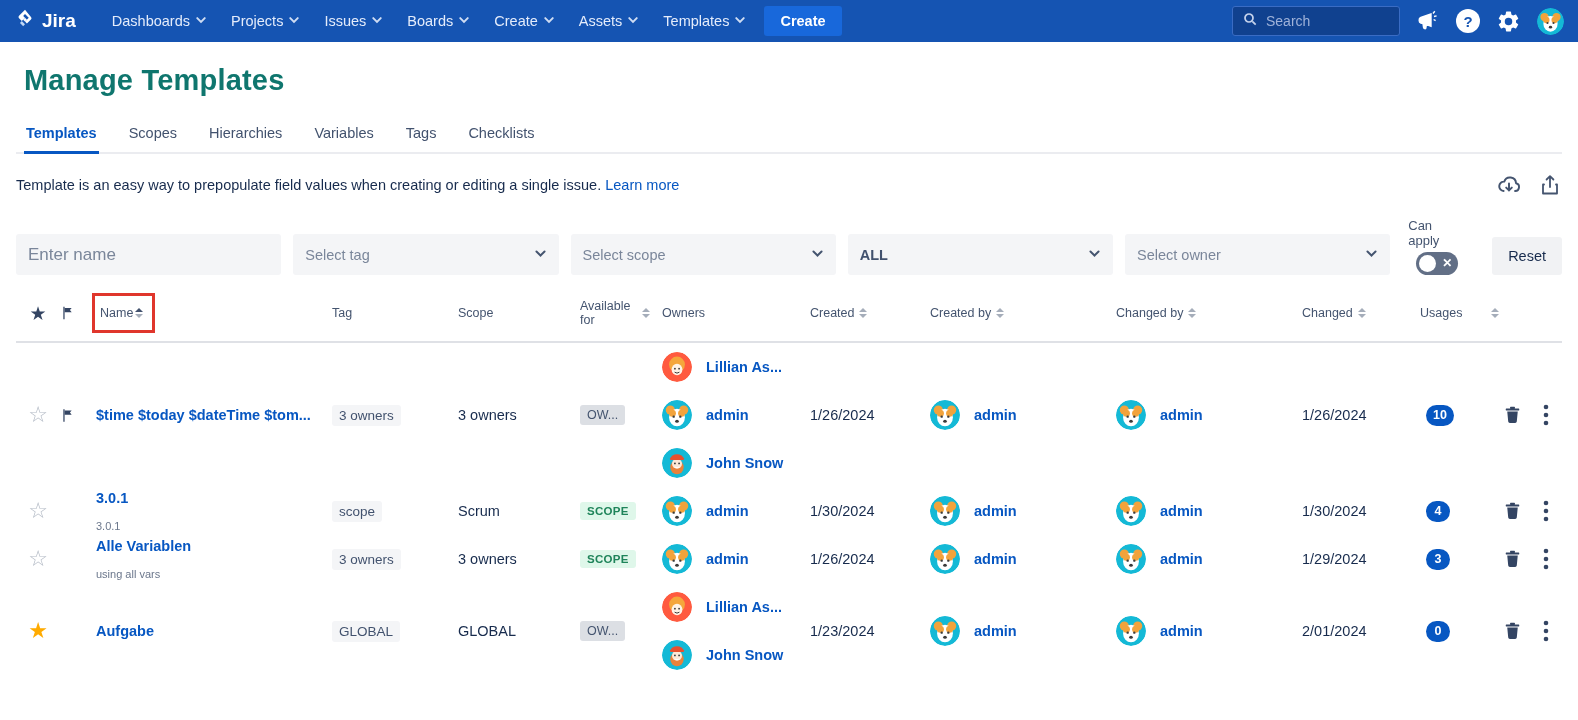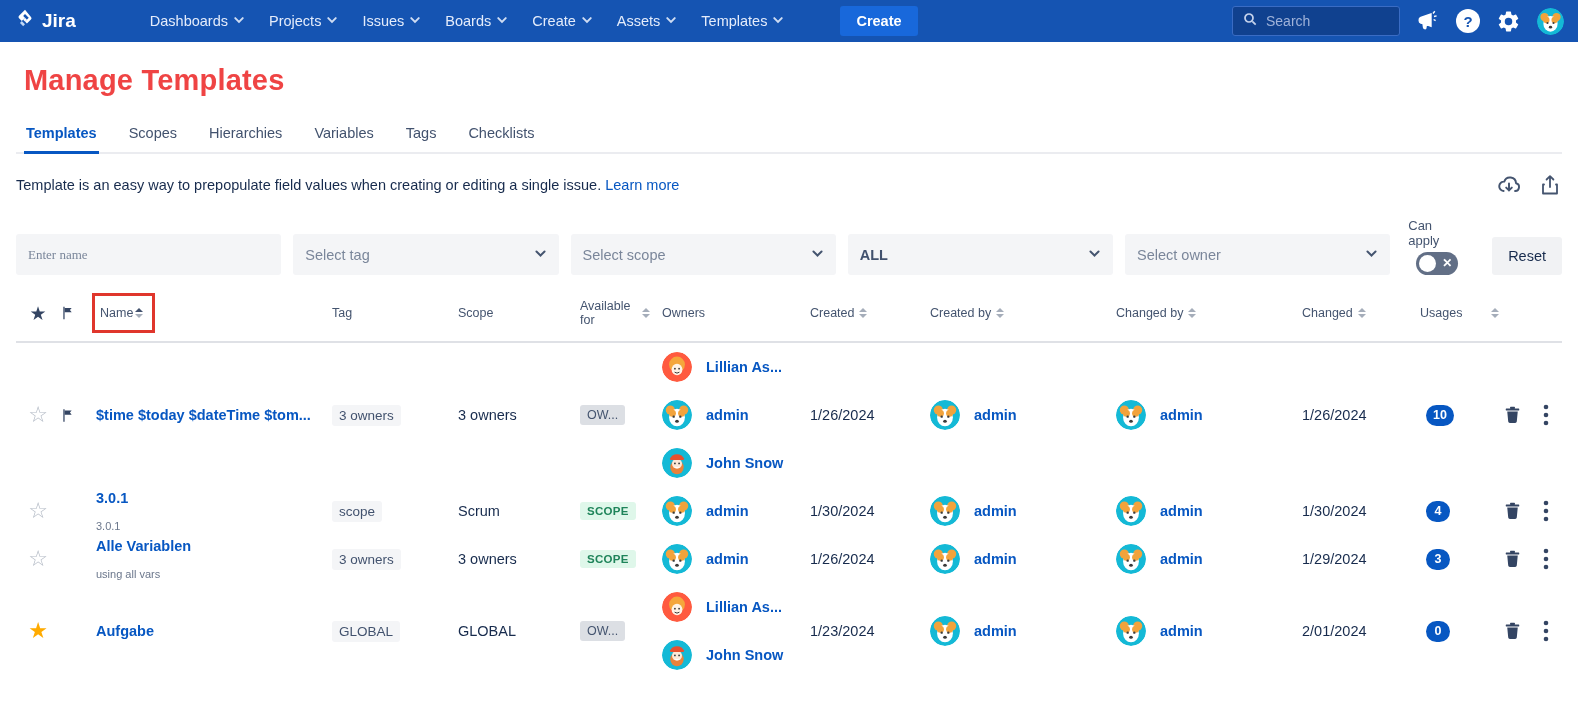--- a/index.html
+++ b/index.html
@@ -1,52 +1,52 @@
 <!DOCTYPE html>
 <html><head>
 <meta charset="utf-8">
 <style>
   * { margin:0; padding:0; box-sizing:border-box; }
   html,body { width:1578px; height:720px; overflow:hidden; background:#fff;
     font-family:"Liberation Sans", sans-serif; color:#172B4D; }
 
   
-  .navbar { height:42px; background:#1554B2; display:flex; align-items:center; padding:0 14px;gap:38px; }
+  .navbar { height:42px; background:#1554B2; display:flex; align-items:center; padding:0 14px; }
   .logo { display:flex; align-items:center; gap:6px; color:#fff; font-size:19px; font-weight:bold; margin-right:26px; }
   .navlist { display:flex; align-items:center; list-style:none; gap:4px; }
   .navitem { display:flex; align-items:center; gap:5px; color:#E4ECFB; font-size:14.5px; padding:6px 10px; border-radius:3px; cursor:pointer; }
   .navitem svg { opacity:.9; }
   .create-btn { background:#1868DB; color:#fff; font-size:14.5px; font-weight:bold; border:none; border-radius:3px; padding:7px 16px; margin-left:8px; cursor:pointer; }
   .nav-right { margin-left:auto; display:flex; align-items:center; gap:16px; }
   .nav-search { display:flex; align-items:center; gap:8px; background:#10418F; border:1px solid #3A6CC4; border-radius:3px; height:30px; width:168px; padding:0 9px;margin-left:20px; }
   .nav-search input { background:transparent; border:none; outline:none; color:#fff; font-size:14px; width:115px; font-family:inherit; }
   .nav-search input::placeholder { color:#9FB2D9; }
   .nav-ic { display:flex; align-items:center; justify-content:center; cursor:pointer; }
   .help-circle { width:24px; height:24px; border-radius:50%; background:#fff; color:#1554B2; font-weight:bold; font-size:15px; display:flex; align-items:center; justify-content:center; }
   .avatar-top { width:27px; height:27px; border-radius:50%; overflow:hidden; }
 
   
   .page { padding:0 16px; }
-  .page-title { font-size:29px; font-weight:bold; color:#ef4444; margin:22px 0 20px 8px; letter-spacing:.2px; }
+  .page-title { font-size:29px; font-weight:bold; color:#0f766e; margin:22px 0 20px 8px; letter-spacing:.2px; }
   .tabs { display:flex; gap:28px; padding:0 8px; border-bottom:2px solid #EBECF0; }
   .tab { font-size:14.5px; color:#42526E; padding:8px 2px 10px; cursor:pointer; border-bottom:3px solid transparent; margin-bottom:-2px; }
   .tab.active { color:#0757C2; font-weight:bold; border-bottom-color:#0757C2; }
 
   .desc-row { display:flex; align-items:center; padding:18px 0 14px;gap:19px; }
   .desc { font-size:14.5px; color:#172B4D; }
   .desc a { color:#0757C2; text-decoration:none; cursor:pointer; }
   .desc-actions { margin-left:auto; display:flex; align-items:center; gap:16px; }
   .create-template-btn { background:#0757C2; color:#fff; border:none; border-radius:3px; font-size:14.5px; font-weight:bold; padding:9px 14px; cursor:pointer; }
   .tool-ic { cursor:pointer; display:flex; }
 
   
   .filters { display:flex; align-items:flex-end; gap:12px; margin-top:6px; }
   .f-ctl { background:#F4F5F7; border-radius:3px; height:41px; display:flex; align-items:center; padding:0 12px; color:#7A869A; font-size:14.5px; width:268px; cursor:pointer; }
   .f-ctl.select { justify-content:space-between; }
-  .f-ctl input { border:none; background:transparent; outline:none; width:100%; font-size:13px; font-family:Liberation Serif, serif; color:#172B4D; }
+  .f-ctl input { border:none; background:transparent; outline:none; width:100%; font-size:17px; font-family:Liberation Sans, sans-serif; color:#172B4D; }
   .f-ctl input::placeholder { color:#7A869A; }
   .f-ctl .val { color:#42526E;font-weight:bold; }
   .can-apply { display:flex; flex-direction:column; align-items:center; gap:4px; margin:0 6px; }
   .can-apply-label { font-size:13px; color:#44546F; }
   .toggle { width:42px; height:23px; background:#626F86; border-radius:12px; position:relative; cursor:pointer; }
   .toggle .knob { position:absolute; left:3px; top:3px; width:17px; height:17px; border-radius:50%; background:#fff; }
   .toggle .x { position:absolute; right:6px; top:3px; color:#fff; font-size:12px; font-weight:bold; line-height:17px; }
   .reset-btn { background:#F1F2F4; border:none; border-radius:3px; color:#172B4D; font-size:14.5px; height:38px; padding:0 16px; margin-left:8px; cursor:pointer; }
 
   

